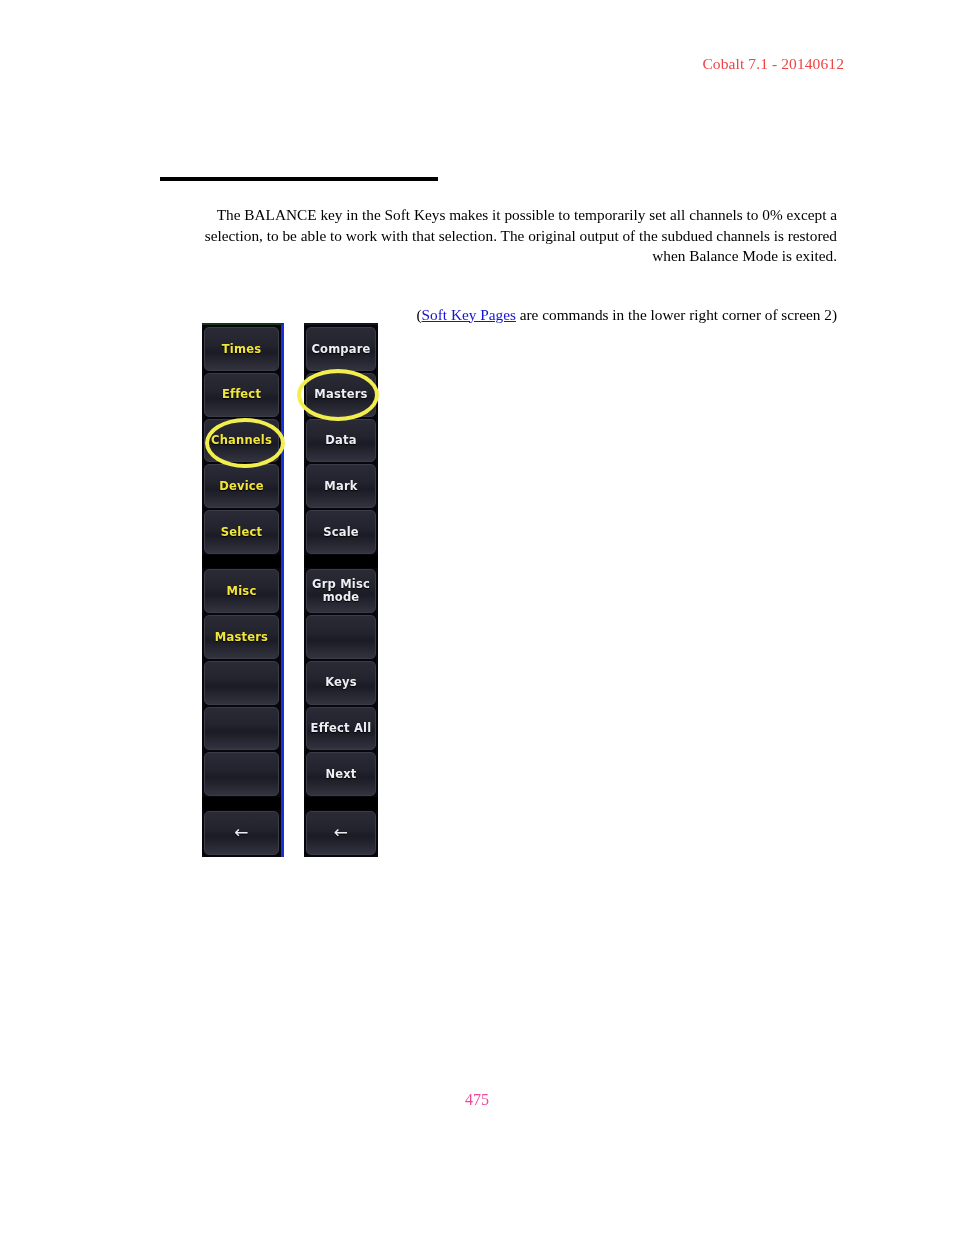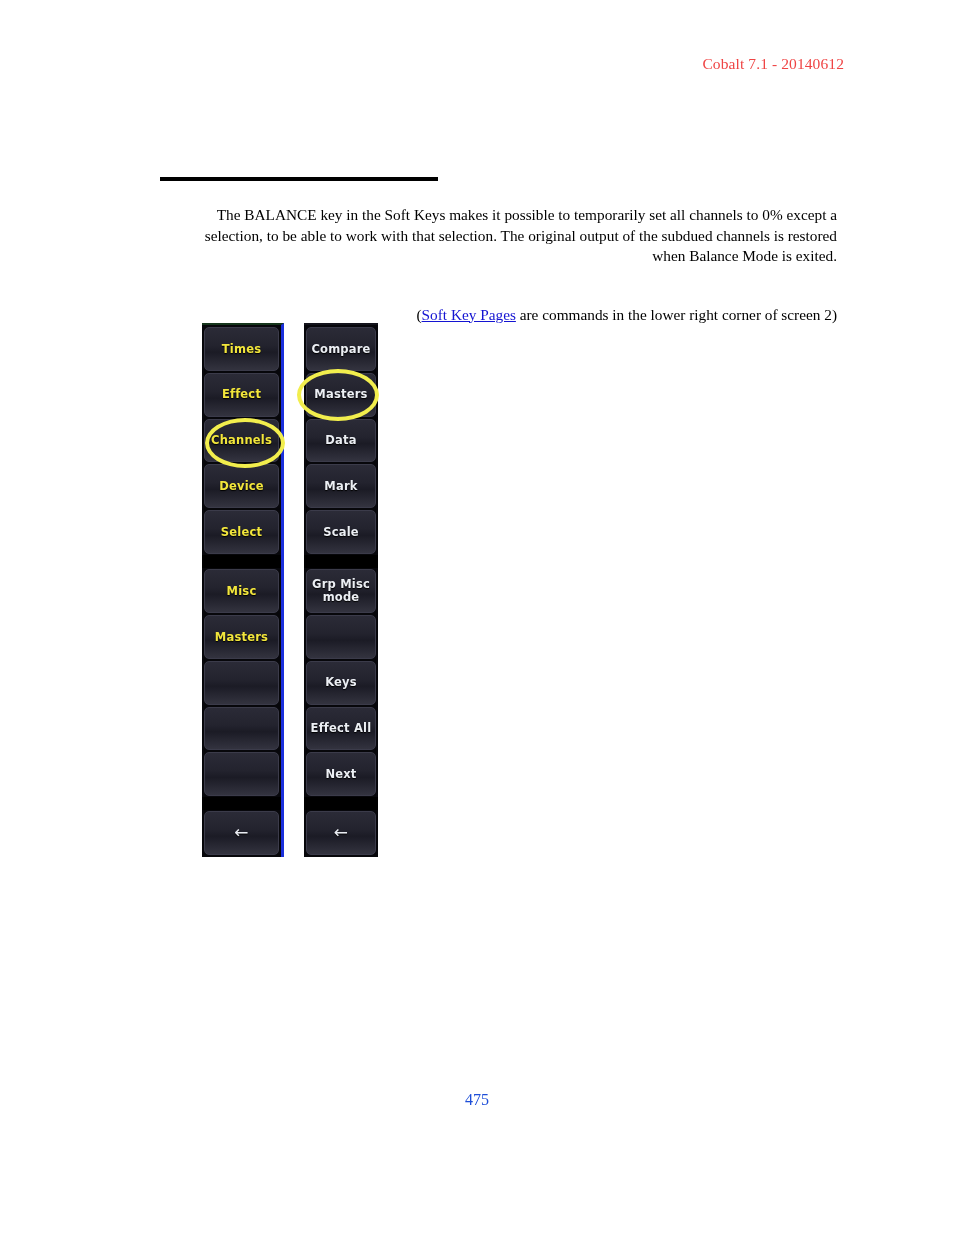--- a/index.html
+++ b/index.html
@@ -160,21 +160,21 @@
 
   
   .page-number {
     position: absolute;
     top: 1091px;
     left: 0;
     width: 954px;
     text-align: center;
     font-family: "Liberation Serif", serif;
     font-size: 16px;
-    color: #1d4ed8;
+    color: #ec4899;
   }
 </style>
 </head>
 <body>
 
 <div class="page-header">Cobalt 7.1 - 20140612</div>
 
 <div class="section-rule"></div>
 
 <div class="body-block">

